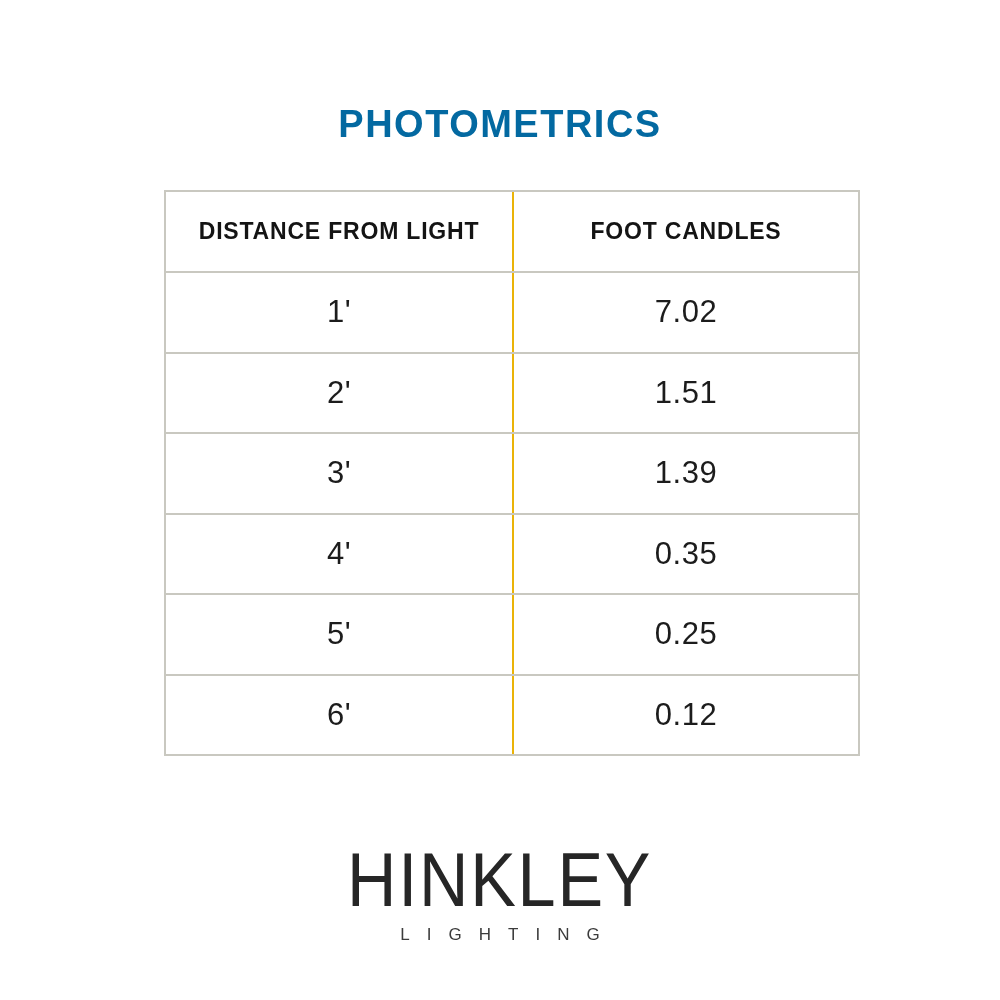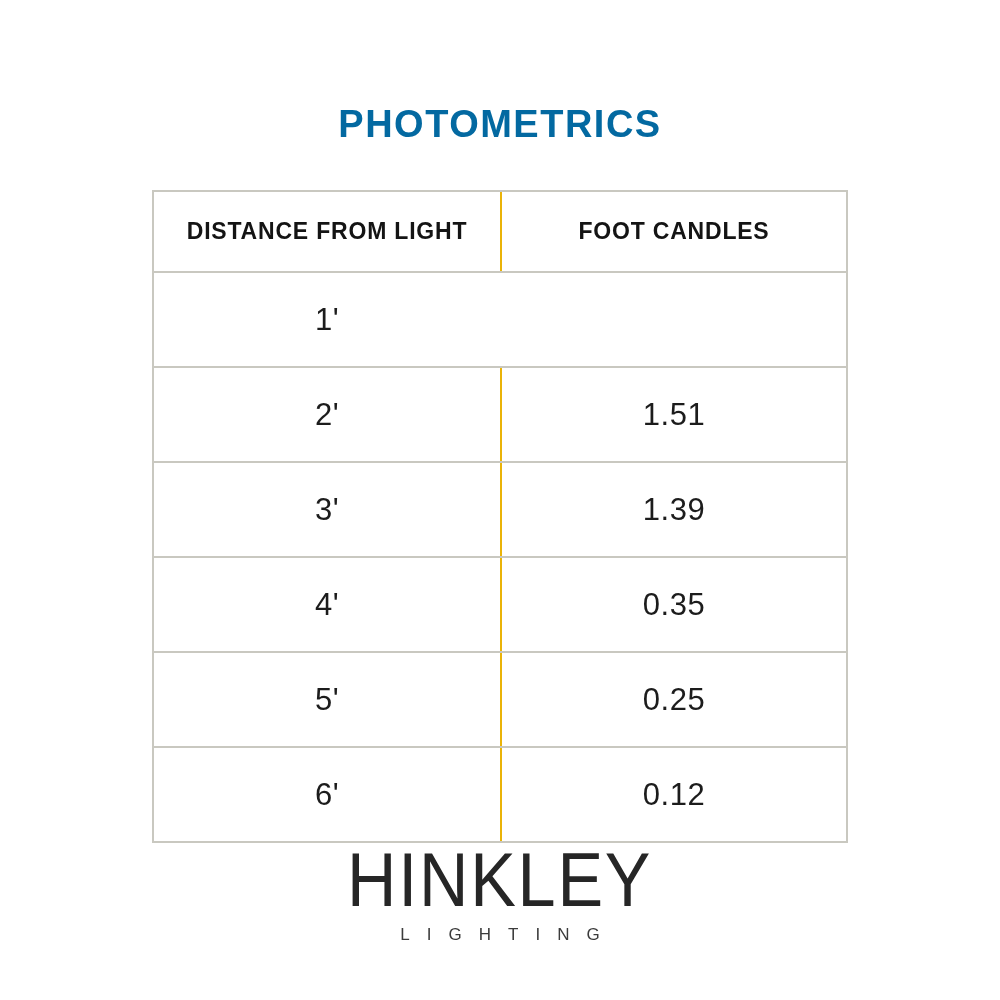--- a/index.html
+++ b/index.html
@@ -19,24 +19,24 @@
     left: 0;
     width: 100%;
     text-align: center;
     font-size: 38px;
     font-weight: 700;
     letter-spacing: 1.5px;
     color: #0369a1;
   }
   .photo-table {
     position: absolute;
-    left: 152px;
+    left: 164px;
     top: 190px;
     width: 696px;
-    height: 653px;
+    height: 566px;
     border: 2px solid #c9c8c0;
     display: grid;
     grid-template-rows: 79px repeat(6, 1fr);
     background: #ffffff;
   }
   .t-row {
     display: grid;
     grid-template-columns: 1fr 1fr;
     border-top: 2px solid #c9c8c0;
   }
@@ -92,20 +92,21 @@
   <h1 class="title">PHOTOMETRICS</h1>
 
   <div class="photo-table">
     <div class="t-row header">
       <div class="t-cell">DISTANCE FROM LIGHT</div>
       <div class="t-cell">FOOT CANDLES</div>
     </div>
 
     <div class="t-row">
       <div class="t-cell">1'</div>
+      <div class="t-cell">7.02</div>
     </div>
     <div class="t-row">
       <div class="t-cell">2'</div>
       <div class="t-cell">1.51</div>
     </div>
     <div class="t-row">
       <div class="t-cell">3'</div>
       <div class="t-cell">1.39</div>
     </div>
     <div class="t-row">

